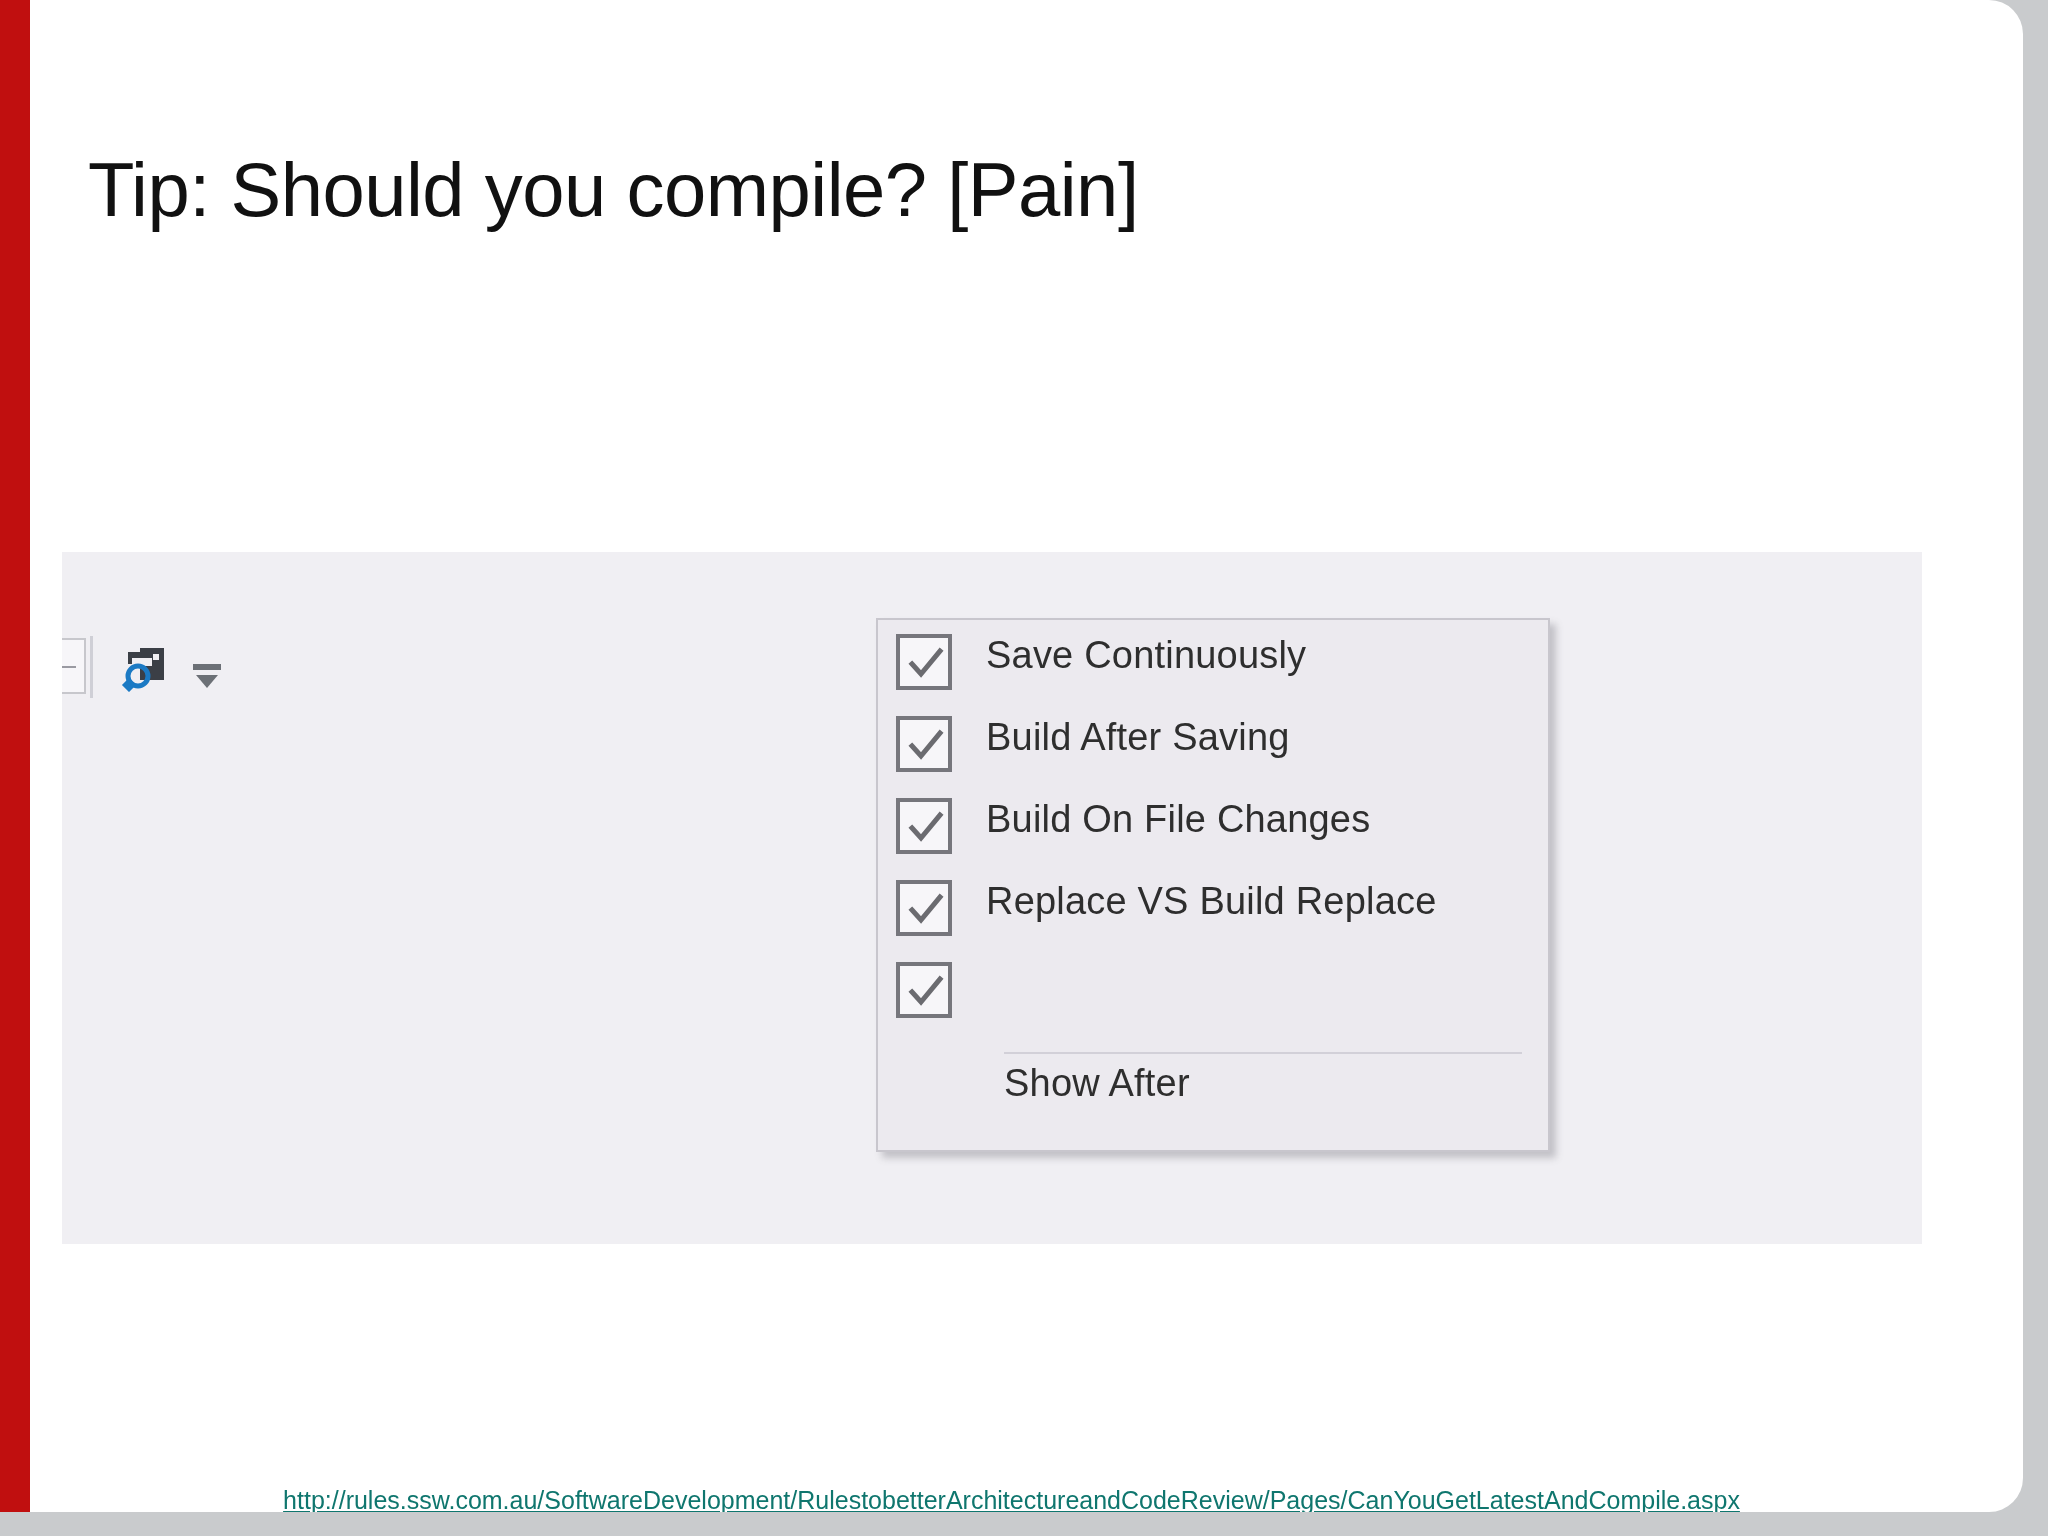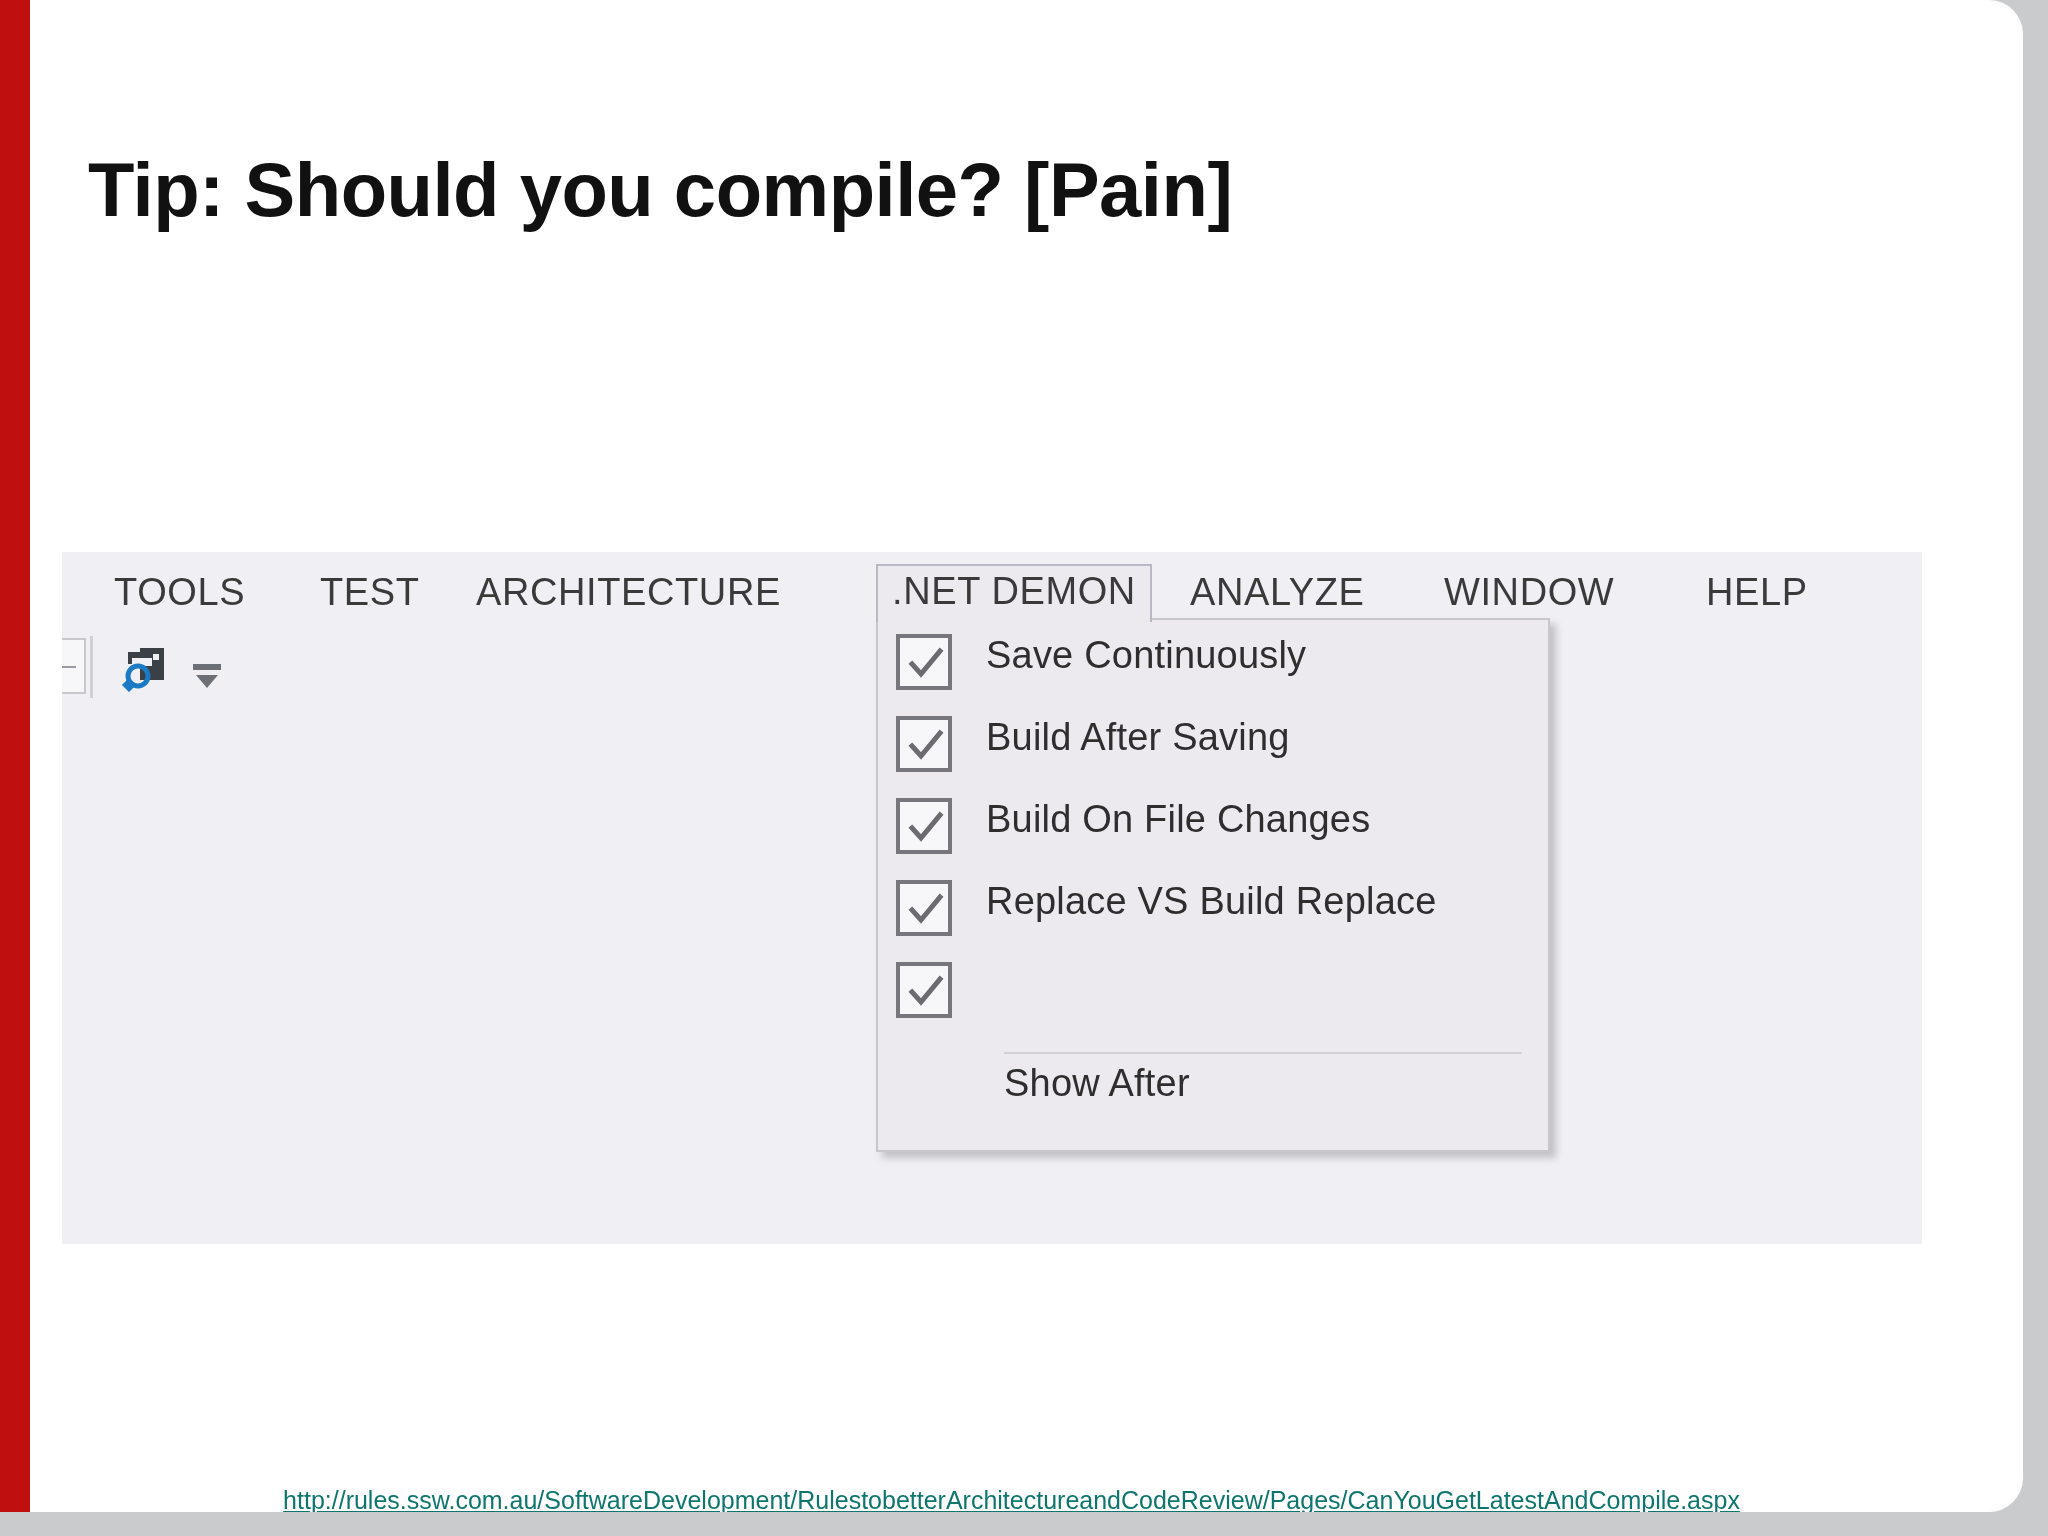--- a/index.html
+++ b/index.html
@@ -39,21 +39,21 @@
   }
 
   
   #slide-title {
     position: absolute;
     left: 88px;
     top: 152px;
     font-size: 76px;
     line-height: 1.0;
     color: #111111;
-    font-weight: 700;
+    font-weight: 400;
     letter-spacing: -0.5px;
     white-space: nowrap;
   }
 
   
   #vs-screenshot {
     position: absolute;
     left: 62px;
     top: 552px;
     width: 1860px;
@@ -213,29 +213,20 @@
 
 <div id="slide-root">
   <div id="slide-canvas">
 
     <div id="accent-bar"></div>
 
     <div id="slide-title">Tip: Should you compile? [Pain]</div>
 
     <div id="vs-screenshot">
 
-      <div id="vs-menubar">
-        <div class="menu-item" style="left:38px;">TOOLS</div>
-        <div class="menu-item" style="left:244px;">TEST</div>
-        <div class="menu-item" style="left:400px;">ARCHITECTURE</div>
-        <div class="menu-item active" style="left:814px;">.NET DEMON</div>
-        <div class="menu-item" style="left:1114px;">ANALYZE</div>
-        <div class="menu-item" style="left:1368px;">WINDOW</div>
-        <div class="menu-item" style="left:1630px;">HELP</div>
-      </div>
 
       <div id="vs-toolbar">
         <div id="toolbar-left-box"></div>
         <div id="toolbar-sep"></div>
 
         <div id="toolbar-icon">
           <svg width="52" height="52" viewBox="0 0 52 52">
             <rect x="20" y="8" width="24" height="32" fill="#3b3f46"></rect>
             <rect x="8" y="12" width="16" height="12" fill="#3b3f46"></rect>
             <rect x="12" y="18" width="20" height="8" fill="#f0eff3"></rect>

